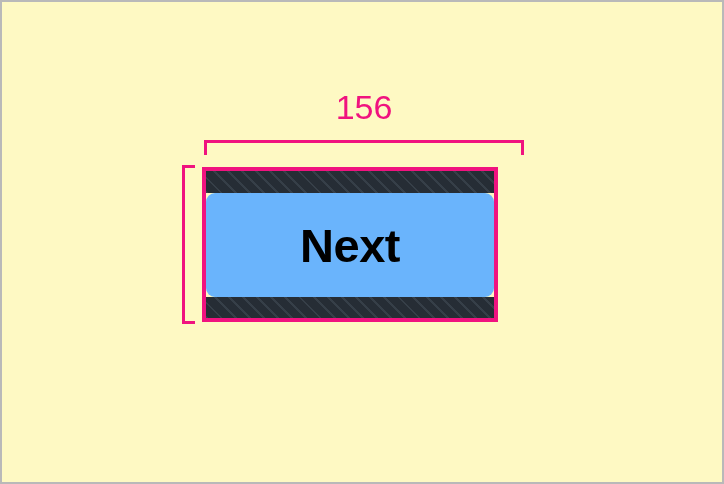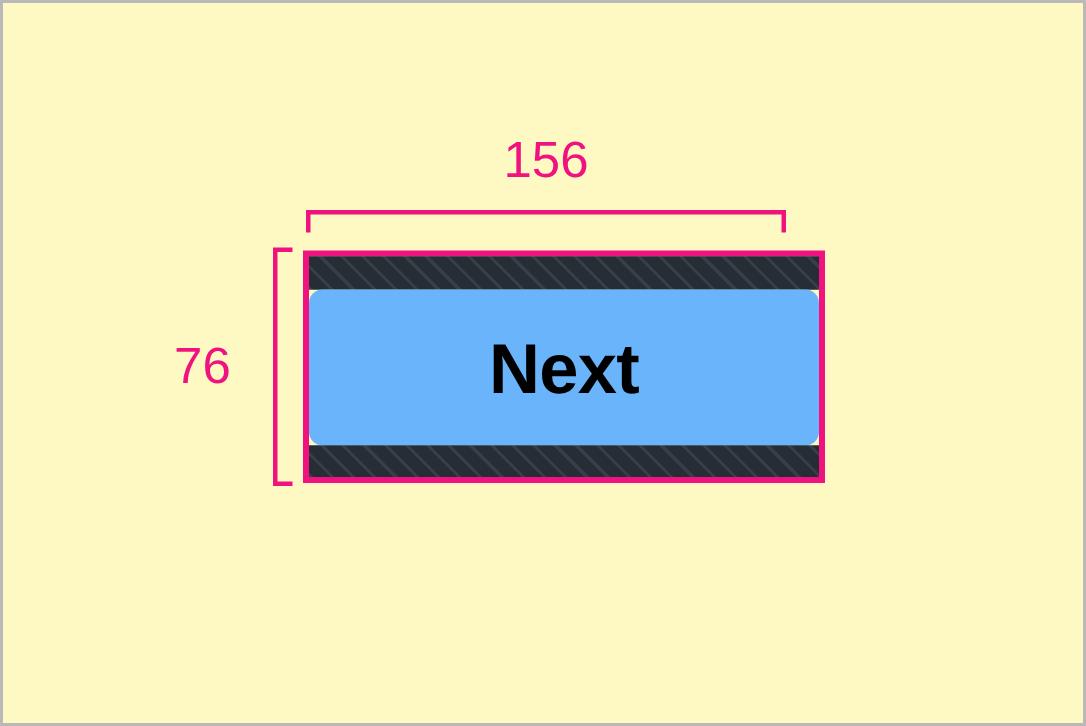--- a/index.html
+++ b/index.html
@@ -24,21 +24,21 @@
     background: #fef9c3;
     border: 2px solid #b9b9b9;
     overflow: hidden;
   }
 
   
   #measured-element {
     position: absolute;
     left: 200px;
     top: 165px;
-    width: 348px;
+    width: 296px;
     height: 155px;
     box-sizing: border-box;
     border: 4px solid #f0137f;   
     background: transparent;
   }
 
   
   .hatch-band {
     position: absolute;
     left: 0;
@@ -170,21 +170,20 @@
 <div id="inspector-canvas">
 
   <div id="width-value">156</div>
 
   <div id="width-measure">
     <div class="rule"></div>
     <div class="cap left"></div>
     <div class="cap right"></div>
   </div>
 
-  <div id="height-value">76</div>
 
   <div id="height-measure">
     <div class="rule"></div>
     <div class="cap top"></div>
     <div class="cap bottom"></div>
   </div>
 
   <div id="measured-element">
     <div class="hatch-band" id="padding-band-top"></div>
     <div id="content-box">

